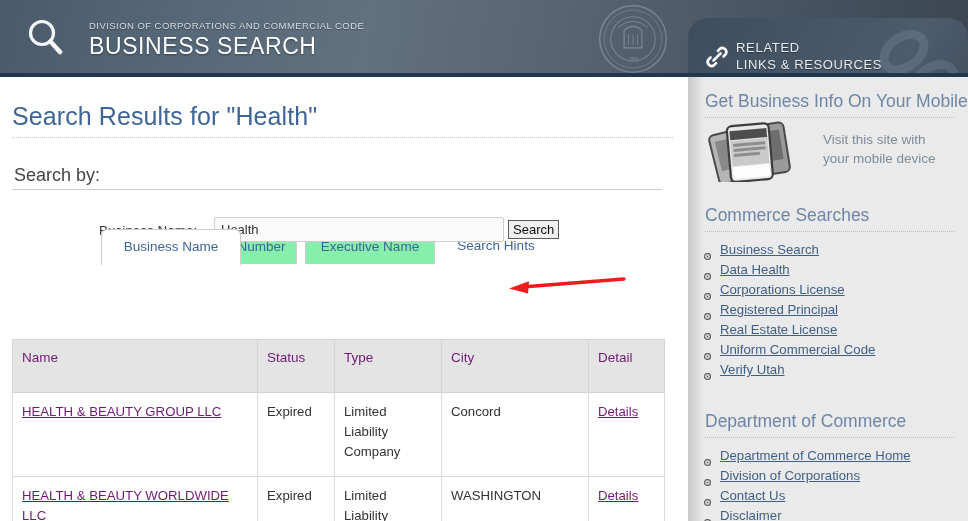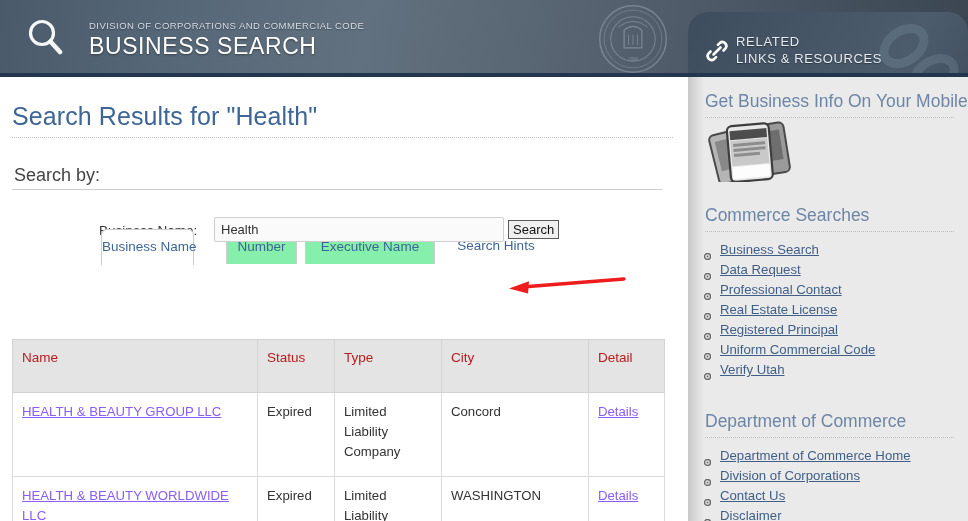--- a/index.html
+++ b/index.html
@@ -21,21 +21,21 @@
   }
   #header:after {
     content: ""; position: absolute; left: 0; bottom: 0; width: 100%; height: 4px;
     background: #22364e;
   }
   #header-left {
     position: absolute; left: 0; top: 0; width: 688px; height: 77px;
     overflow: hidden;
   }
   #header-right {
-    position: absolute; left: 688px; top: 12px; width: 280px; height: 77px;
+    position: absolute; left: 688px; top: 18px; width: 280px; height: 77px;
     background: linear-gradient(120deg, #3e4d5e 0%, #465566 40%, #4d5c6d 75%, #42505f 100%);
     overflow: hidden;
     border-radius: 20px;
   }
   #header-right-chain {
     position: absolute; right: -14px; top: -6px;
     width: 120px; height: 100px;
     opacity: .16;
     pointer-events: none;
   }
@@ -144,37 +144,37 @@
   
   #results-table {
     position: absolute; left: 12px; top: 262px;
     width: 652px;
     border-collapse: collapse;
     table-layout: fixed;
     font-size: 13.2px;
   }
   #results-table th {
     background: #e4e4e4;
-    color: #b91c1c;
+    color: #701a75;
     font-weight: 400;
     text-align: left;
     vertical-align: top;
     padding: 10px 9px 27px 9px;
     border: 1px solid #d3d3d3;
     font-size: 13.5px;
   }
   #results-table td {
     border: 1px solid #dcdcdc;
     padding: 9px 9px 14px 9px;
     vertical-align: top;
     color: #333;
     line-height: 20px;
   }
   #results-table a {
-    color: #8b5cf6; text-decoration: underline; text-align: right;
+    color: #701a75; text-decoration: underline; text-align: right;
   }
   .col-name   { width: 245px; }
   .col-status { width: 77px; }
   .col-type   { width: 107px; }
   .col-city   { width: 147px; }
   .col-detail { width: 76px; }
 
   
   #sidebar {
     position: absolute; left: 688px; top: 77px; width: 280px; height: 444px;
@@ -264,21 +264,21 @@
   </div>
 
   <div id="main">
 
     <div id="page-title">Search Results for "Health"</div>
     <div id="title-rule"></div>
 
     <div id="searchby-label">Search by:</div>
 
     <div id="tabbar">
-      <div class="tab active" style="left:101px; width:93px;">Business Name</div>
+      <div class="tab active" style="left:101px; width:140px;">Business Name</div>
       <div class="tab" style="left:226px; width:71px;">Number</div>
       <div class="tab" style="left:305px; width:130px;">Executive Name</div>
       <div class="tab plain" style="left:441px; width:110px;">Search Hints</div>
     </div>
     <div id="tab-underline"></div>
 
     <div id="form-row">
       <label id="bn-label">Business Name:</label>
       <input id="bn-input" type="text" value="Health" style="">
       <button id="search-btn">Search</button>
@@ -346,46 +346,50 @@
         <g transform="rotate(-5 52 34)">
           <rect x="24" y="4" width="42" height="56" rx="5" fill="#e8e8e8" stroke="#3d3d3d" stroke-width="2.2"></rect>
           <rect x="26.5" y="9" width="37" height="9" fill="#4d4d4d"></rect>
           <rect x="26.5" y="19" width="37" height="25" fill="#c9c9c9"></rect>
           <rect x="29" y="22" width="32" height="3" fill="#8d8d8d"></rect>
           <rect x="29" y="27" width="32" height="3" fill="#8d8d8d"></rect>
           <rect x="29" y="32" width="26" height="3" fill="#8d8d8d"></rect>
           <rect x="26.5" y="45" width="37" height="12" fill="#fdfdfd"></rect>
         </g>
       </svg>
+      <div id="promo-text">
+        <div>Visit this site with</div>
+        <div>your mobile device</div>
+      </div>
     </div>
 
     <div style="position:absolute; left:0; top:128px; width:280px;">
       <div class="sb-head">Commerce Searches</div>
       <div class="sb-rule"></div>
       <ul class="sb-list" style="margin-top:7px;">
         <li><span class="bullet"><svg viewBox="0 0 7 7">
                 <circle cx="3.5" cy="3.5" r="3" fill="none" stroke="#6b6b6b" stroke-width="1.4"></circle>
                 <circle cx="3.5" cy="3.5" r="1" fill="#6b6b6b"></circle>
               </svg></span><a href="#">Business Search</a></li>
         <li><span class="bullet"><svg viewBox="0 0 7 7">
                 <circle cx="3.5" cy="3.5" r="3" fill="none" stroke="#6b6b6b" stroke-width="1.4"></circle>
                 <circle cx="3.5" cy="3.5" r="1" fill="#6b6b6b"></circle>
-              </svg></span><a href="#">Data Request</a></li>
-        <li><span class="bullet"><svg viewBox="0 0 7 7">
-                <circle cx="3.5" cy="3.5" r="3" fill="none" stroke="#6b6b6b" stroke-width="1.4"></circle>
-                <circle cx="3.5" cy="3.5" r="1" fill="#6b6b6b"></circle>
-              </svg></span><a href="#">Professional Contact</a></li>
+              </svg></span><a href="#">Data Health</a></li>
+        <li><span class="bullet"><svg viewBox="0 0 7 7">
+                <circle cx="3.5" cy="3.5" r="3" fill="none" stroke="#6b6b6b" stroke-width="1.4"></circle>
+                <circle cx="3.5" cy="3.5" r="1" fill="#6b6b6b"></circle>
+              </svg></span><a href="#">Corporations License</a></li>
+        <li><span class="bullet"><svg viewBox="0 0 7 7">
+                <circle cx="3.5" cy="3.5" r="3" fill="none" stroke="#6b6b6b" stroke-width="1.4"></circle>
+                <circle cx="3.5" cy="3.5" r="1" fill="#6b6b6b"></circle>
+              </svg></span><a href="#">Registered Principal</a></li>
         <li><span class="bullet"><svg viewBox="0 0 7 7">
                 <circle cx="3.5" cy="3.5" r="3" fill="none" stroke="#6b6b6b" stroke-width="1.4"></circle>
                 <circle cx="3.5" cy="3.5" r="1" fill="#6b6b6b"></circle>
               </svg></span><a href="#">Real Estate License</a></li>
-        <li><span class="bullet"><svg viewBox="0 0 7 7">
-                <circle cx="3.5" cy="3.5" r="3" fill="none" stroke="#6b6b6b" stroke-width="1.4"></circle>
-                <circle cx="3.5" cy="3.5" r="1" fill="#6b6b6b"></circle>
-              </svg></span><a href="#">Registered Principal</a></li>
         <li><span class="bullet"><svg viewBox="0 0 7 7">
                 <circle cx="3.5" cy="3.5" r="3" fill="none" stroke="#6b6b6b" stroke-width="1.4"></circle>
                 <circle cx="3.5" cy="3.5" r="1" fill="#6b6b6b"></circle>
               </svg></span><a href="#">Uniform Commercial Code</a></li>
         <li><span class="bullet"><svg viewBox="0 0 7 7">
                 <circle cx="3.5" cy="3.5" r="3" fill="none" stroke="#6b6b6b" stroke-width="1.4"></circle>
                 <circle cx="3.5" cy="3.5" r="1" fill="#6b6b6b"></circle>
               </svg></span><a href="#">Verify Utah</a></li>
       </ul>
     </div>

